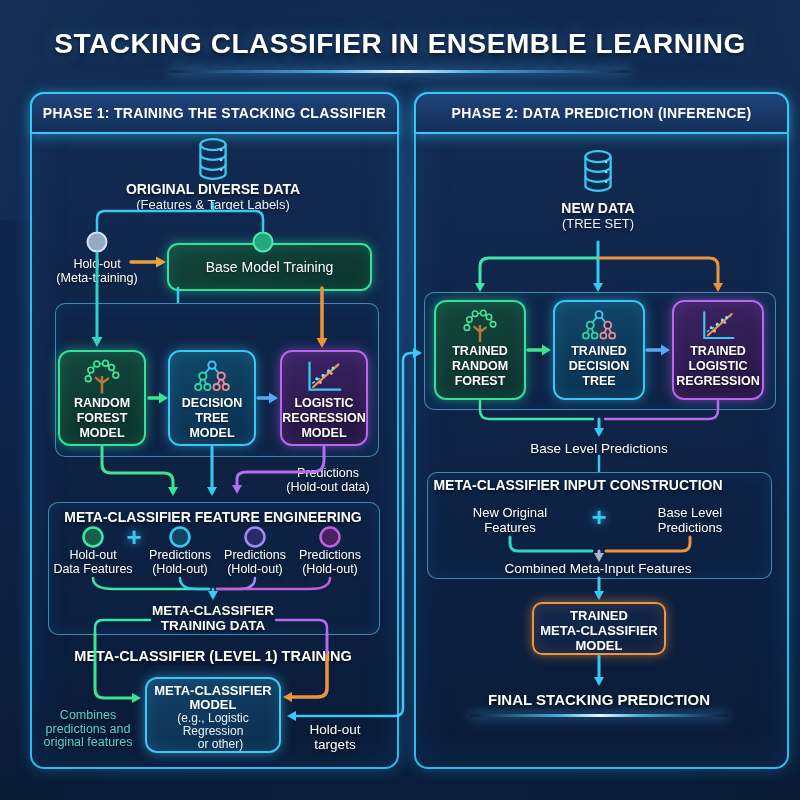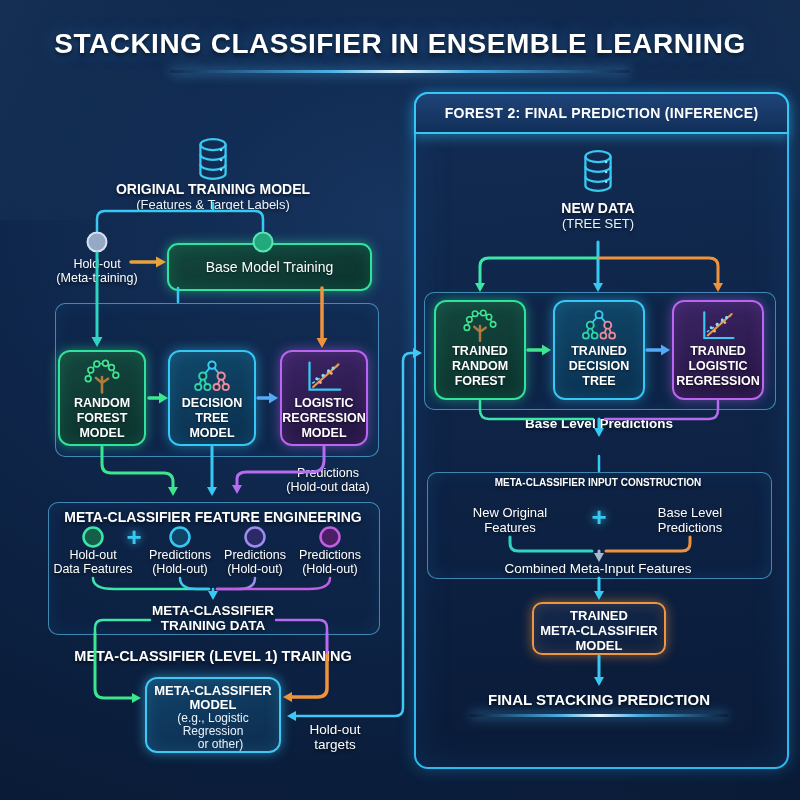--- a/index.html
+++ b/index.html
@@ -95,30 +95,33 @@
         <circle cx="19" cy="27" r="1.6" fill="#f2b36a"></circle>
           <circle cx="31" cy="17" r="1.6" fill="#f2b36a"></circle>
       </symbol>
     </defs>
   </svg>
 
   <div class="abs tc glow-t" style="left:400px;top:28px;font-size:28px;font-weight:800;letter-spacing:.5px;white-space:nowrap;
               text-shadow:0 2px 4px rgba(0,0,0,.6),0 0 18px rgba(80,180,255,.35);">STACKING CLASSIFIER IN ENSEMBLE LEARNING</div>
   <div class="abs titleline" style="left:170px;top:70px;width:460px;height:3px;"></div>
 
+  <div class="panel" style="left:30px;top:92px;width:365px;height:673px;">
+    <div class="panel-header">PHASE 1: TRAINING THE STACKING CLASSIFIER</div>
+  </div>
   <div class="panel" style="left:414px;top:92px;width:371px;height:673px;">
-    <div class="panel-header">FOREST 2: FINAL PREDICTION (INFERENCE)</div>
+    <div class="panel-header">PHASE 2: DATA PREDICTION (INFERENCE)</div>
   </div>
 
   <svg class="abs" style="left:195px;top:136px" width="36" height="46">
       <use href="#i-db"></use>
     </svg>
 
   <div class="abs tc glow-t" style="left:213px;top:181px;">
-    <span class="b" style="font-size:14px;line-height:16px;">ORIGINAL TRAINING MODEL</span>
+    <span class="b" style="font-size:14px;line-height:16px;">ORIGINAL DIVERSE DATA</span>
     <span style="font-size:13px;line-height:15px;color:#eaf2fb;">(Features &amp; Target Labels)</span>
   </div>
 
   <div class="abs tc glow-t" style="left:97px;top:257px;font-size:12.5px;line-height:14px;">
     <span>Hold-out</span>
     <span>(Meta-training)</span>
   </div>
 
   <div class="abs m-green" style="left:167px;top:243px;width:201px;height:44px;border-radius:11px;display:flex;align-items:center;justify-content:center;">
     <span style="font-size:14px;color:#fff;text-shadow:0 1px 2px rgba(0,0,0,.5);">Base Model Training</span>
@@ -188,20 +191,25 @@
   <div class="abs tc glow-t b" style="left:213px;top:648px;font-size:14.5px;white-space:nowrap;">META-CLASSIFIER (LEVEL 1) TRAINING</div>
 
   <div class="abs m-cyanbox" style="left:145px;top:677px;width:136px;height:76px;border-radius:12px;padding-top:5px;box-sizing:border-box;text-align:center;">
     <span style="display:block;font-size:13px;font-weight:700;line-height:14px;color:#fff;">META-CLASSIFIER</span>
     <span style="display:block;font-size:13px;font-weight:700;line-height:14px;color:#fff;">MODEL</span>
     <span style="display:block;font-size:12px;line-height:13px;color:#eaf2fb;">(e.g., Logistic</span>
     <span style="display:block;font-size:12px;line-height:13px;color:#eaf2fb;">Regression</span>
     <span style="display:block;font-size:12px;line-height:13px;color:#eaf2fb;margin-left:15px;">or other)</span>
   </div>
 
+  <div class="abs tc" style="left:88px;top:709px;font-size:12.5px;line-height:13.5px;color:#5fd0c8;text-shadow:0 1px 2px rgba(0,0,0,.5);">
+    <span>Combines</span>
+    <span>predictions and</span>
+    <span>original features</span>
+  </div>
 
   <div class="abs tc glow-t" style="left:335px;top:722px;font-size:13.5px;line-height:15px;">
     <span>Hold-out</span>
     <span>targets</span>
   </div>
 
   <svg class="abs" style="left:580px;top:148px" width="36" height="46">
       <use href="#i-db"></use>
     </svg>
 
@@ -230,24 +238,24 @@
   </div>
   <div class="model m-purple" style="left:672px;top:300px;width:92px;height:100px;">
     <svg width="40" height="36">
         <use href="#i-lr"></use>
       </svg>
     <span class="mt">TRAINED</span>
     <span class="mt">LOGISTIC</span>
     <span class="mt">REGRESSION</span>
   </div>
 
-  <div class="abs tc glow-t" style="left:599px;top:416px;font-size:13.5px;font-weight:700;">Base Level Predictions</div>
+  <div class="abs tc glow-t" style="left:599px;top:441px;font-size:13.5px;font-weight:400;">Base Level Predictions</div>
 
   <div class="cbox" style="left:427px;top:472px;width:343px;height:105px;"></div>
-  <div class="abs tc glow-t b" style="left:598px;top:477px;font-size:10px;white-space:nowrap;">META-CLASSIFIER INPUT CONSTRUCTION</div>
+  <div class="abs tc glow-t b" style="left:578px;top:477px;font-size:14px;white-space:nowrap;">META-CLASSIFIER INPUT CONSTRUCTION</div>
 
   <div class="abs tc glow-t" style="left:510px;top:505px;font-size:13px;line-height:15px;">
     <span>New Original</span>
     <span>Features</span>
   </div>
   <div class="abs tc b" style="left:599px;top:503px;font-size:26px;line-height:28px;color:#38c9f2;text-shadow:0 0 8px rgba(56,201,242,.8);">+</div>
   <div class="abs tc glow-t" style="left:690px;top:505px;font-size:13px;line-height:15px;">
     <span>Base Level</span>
     <span>Predictions</span>
   </div>

